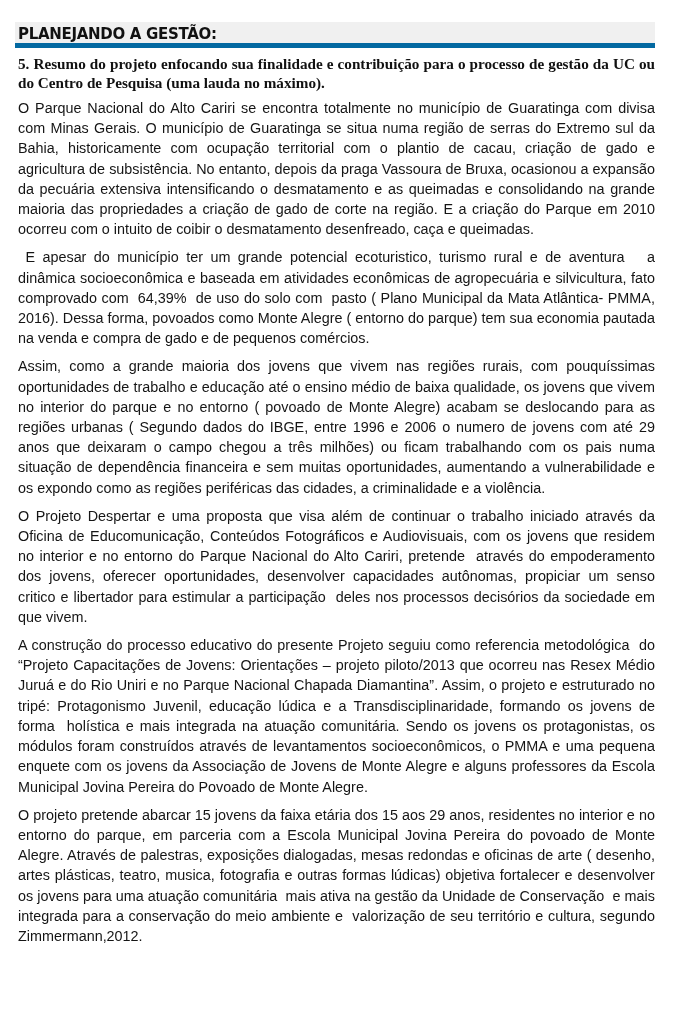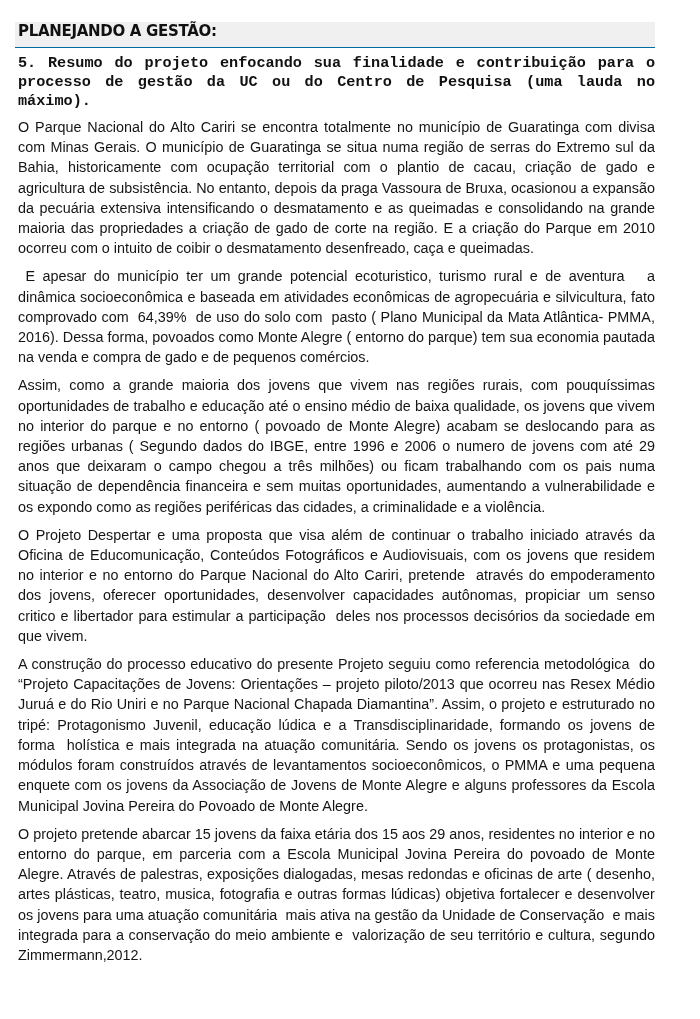--- a/index.html
+++ b/index.html
@@ -17,36 +17,36 @@
     .page {
       position: absolute;
       left: 15px;
       top: 0;
       width: 640px;
     }
     .section-header {
       margin-top: 22px;
       height: 26px;
       background: #f0f0f0;
-      border-bottom: 1px solid #0369a1;
+      border-bottom: 5px solid #0369a1;
       display: flex;
-      align-items: flex-start;
+      align-items: flex-end;
       padding-left: 3px;
       box-sizing: border-box;
     }
     .section-header span {
       font-family: "DejaVu Sans", sans-serif;
       font-weight: bold;
       font-size: 15px;
       letter-spacing: -0.3px;
       color: #111;
     }
     .question {
       margin: 6px 0 0 3px;
-      font-family: Liberation Mono, monospace;
+      font-family: Liberation Serif, serif;
       font-weight: bold;
       font-size: 15.2px;
       line-height: 19px;
       text-align: justify;
       color: #111;
     }
     .para {
       margin: 8px 0 0 3px;
       font-family: "Liberation Sans", sans-serif;
       font-size: 14.9px;

